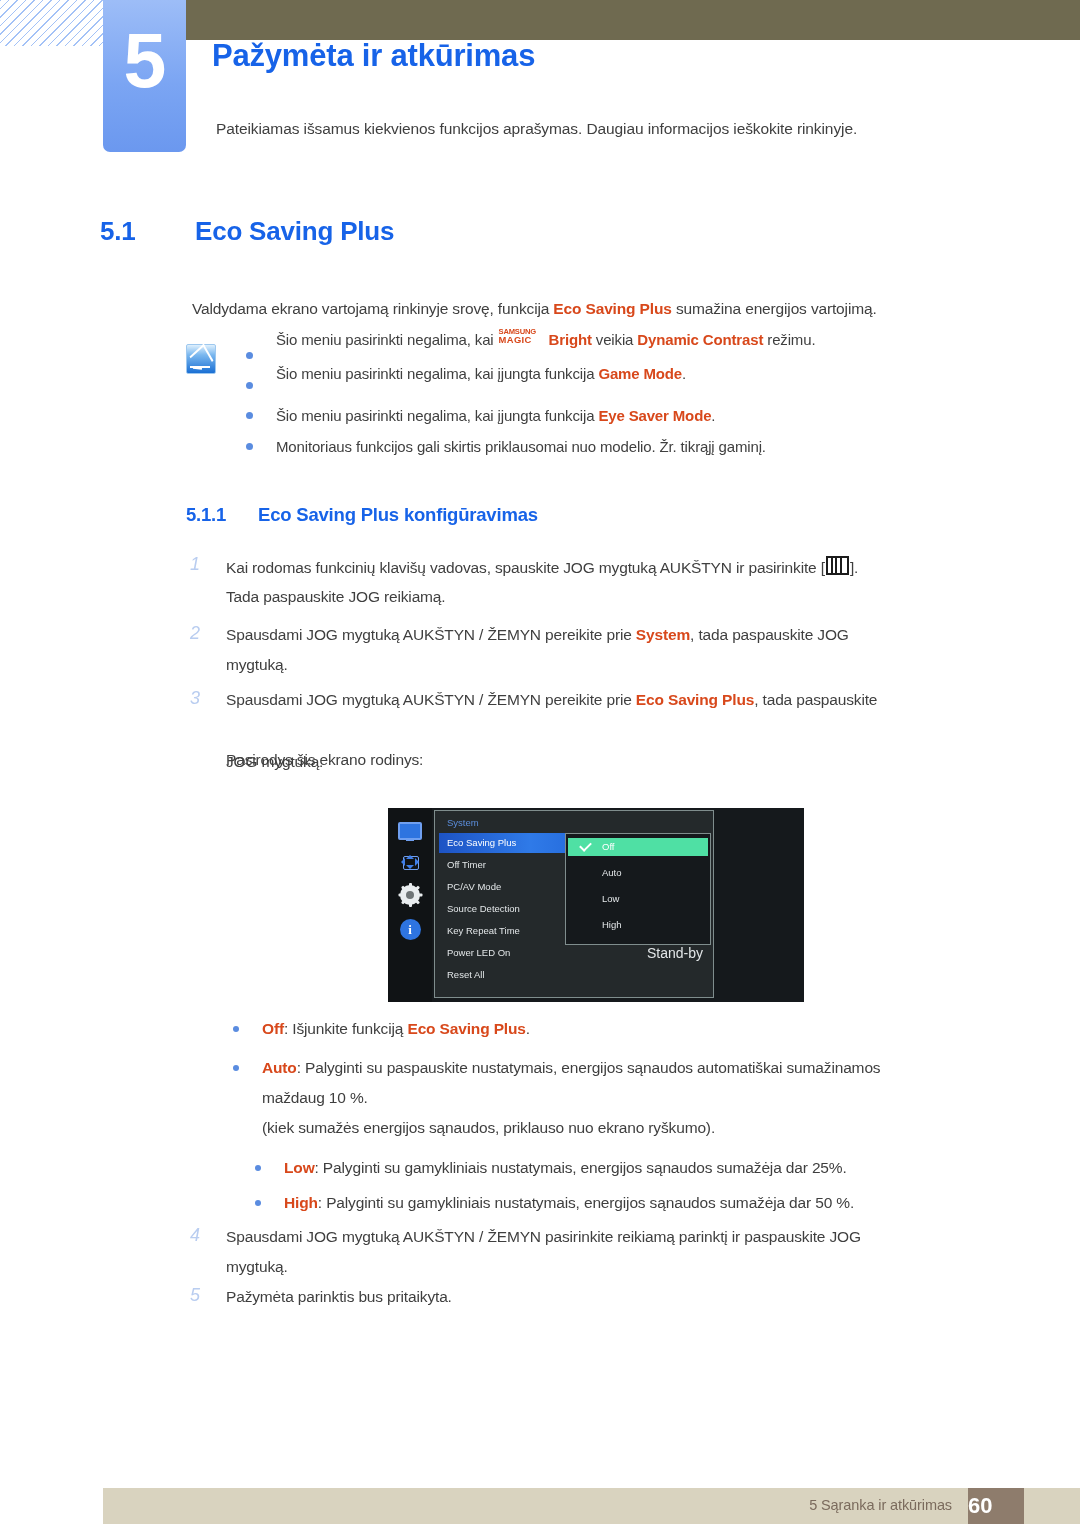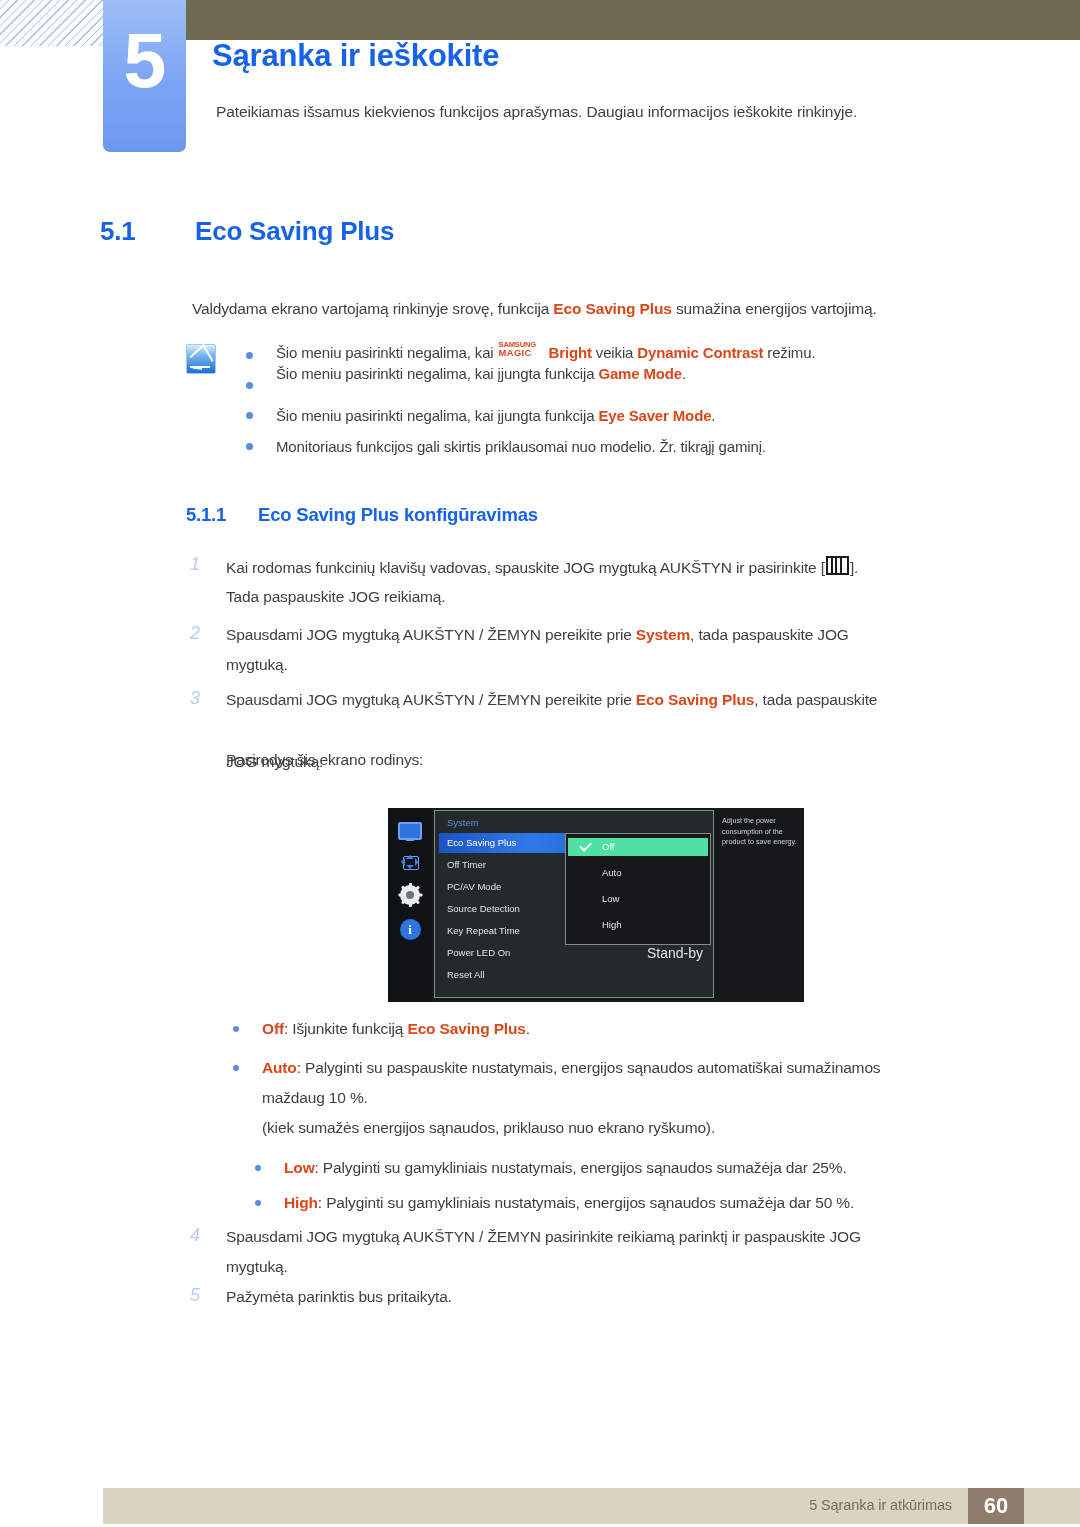--- a/index.html
+++ b/index.html
@@ -49,21 +49,21 @@
   .chap-title {
     position: absolute;
     left: 212px; top: 38px;
     font-size: 31px;
     font-weight: 700;
     color: #1763e8;
     letter-spacing: -0.2px;
   }
   .chap-sub {
     position: absolute;
-    left: 216px; top: 103px;
+    left: 216px; top: 120px;
     font-size: 15.5px;
     color: #3f3f3f;
     letter-spacing: -0.1px;
   }
 
   
   .sec-head {
     position: absolute;
     left: 100px; top: 216px;
     font-size: 26px;
@@ -414,47 +414,47 @@
   }
   .footer-page {
     position: absolute;
     left: 968px; top: 1488px;
     width: 56px; height: 36px;
     background: #8e7c6c;
     color: #ffffff;
     font-size: 22px;
     font-weight: 700;
     line-height: 36px;
-    text-align: center;
+    text-align: left;
   }
 </style>
 </head>
 <body>
 
 <div class="hatch"></div>
 <div class="olive-bar"></div>
 <div class="chapnum-box">5</div>
-<div class="chap-title">Sąranka ir ieškokite</div>
+<div class="chap-title">Pažymėta ir atkūrimas</div>
 <div class="chap-sub">Pateikiamas išsamus kiekvienos funkcijos aprašymas. Daugiau informacijos ieškokite rinkinyje.</div>
 
 <div class="sec-head">
   <span class="num">5.1</span><span>Eco Saving Plus</span>
 </div>
 
 <div class="body-line intro">
   <span>Valdydama ekrano vartojamą rinkinyje srovę, funkcija </span><span class="hl">Eco Saving Plus</span><span> sumažina energijos vartojimą.</span>
 </div>
 
 <div class="note-icon">
   <span class="pen"></span>
   <span class="rule"></span>
 </div>
 
 <div class="nbullet" style="top:352px"></div>
-<div class="ntext" style="top:341px">
+<div class="ntext" style="top:328px">
   <span>Šio meniu pasirinkti negalima, kai </span><span class="magic"><span class="s">SAMSUNG</span><span class="m">MAGIC</span></span><span class="hl">Bright</span><span> veikia </span><span class="hl">Dynamic Contrast</span><span> režimu.</span>
 </div>
 
 <div class="nbullet" style="top:382px"></div>
 <div class="ntext" style="top:364px">
   <span>Šio meniu pasirinkti negalima, kai įjungta funkcija </span><span class="hl">Game Mode</span><span>.</span>
 </div>
 
 <div class="nbullet" style="top:412px"></div>
 <div class="ntext" style="top:406px">
@@ -547,21 +547,20 @@
       </div>
       <div class="osd-opt" style="top:56px">
         <span>Low</span>
       </div>
       <div class="osd-opt" style="top:82px">
         <span>High</span>
       </div>
     </div>
   </div>
 
-  <div class="osd-help">Adjust the power consumption of the product to save energy.</div>
 </div>
 
 <div class="obullet" style="top:1026px"></div>
 <div class="otext" style="top:1019px">
   <span class="hl">Off</span><span>: Išjunkite funkciją </span><span class="hl">Eco Saving Plus</span><span>.</span>
 </div>
 
 <div class="obullet" style="top:1065px"></div>
 <div class="otext" style="top:1058px">
   <span class="hl">Auto</span><span>: Palyginti su paspauskite nustatymais, energijos sąnaudos automatiškai sumažinamos</span>

